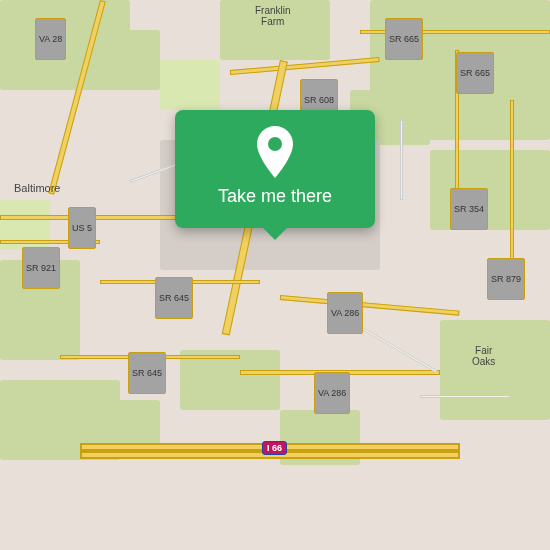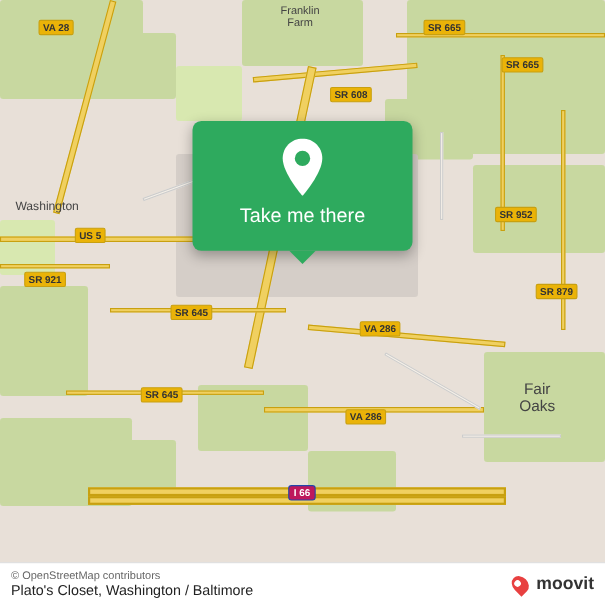--- a/index.html
+++ b/index.html
@@ -36,25 +36,25 @@
 
     
     .green-patch { background-color: #c8d8a0; }
     .light-green { background-color: #d8e8b0; }
     .gray-patch { background-color: #d5cec8; }
 
     
     .road-label {
       position: absolute;
       font-size: 9px;
-      font-weight: bold;
+      font-weight: normal;
       color: #333;
-      background: #eab308;
+      background: #a3a3a3;
       border: 1px solid #c8a010;
-      padding: 1px 3px;
+      padding: 15px 3px;
       border-radius: 2px;
       white-space: nowrap;
     }
 
     .place-label {
       position: absolute;
       font-size: 11px;
       font-weight: normal;
       color: #444;
       white-space: nowrap;
@@ -221,51 +221,37 @@
     <div style="position:absolute;top:200px;left:200px;width:80px;height:3px;background:#f5f0e8;border:1px solid #ccc;transform:rotate(-30deg);transform-origin:left center;"></div>
 
     <div class="road-label" style="top:18px;left:35px;">VA 28</div>
     <div class="road-label" style="top:18px;left:385px;">SR 665</div>
     <div class="road-label" style="top:52px;left:456px;">SR 665</div>
     <div class="road-label" style="top:79px;left:300px;">SR 608</div>
     <div class="road-label" style="top:207px;left:68px;">US 5</div>
     <div class="road-label" style="top:247px;left:22px;">SR 921</div>
     <div class="road-label" style="top:277px;left:155px;">SR 645</div>
     <div class="road-label" style="top:292px;left:327px;">VA 286</div>
-    <div class="road-label" style="top:188px;left:450px;">SR 952</div>
+    <div class="road-label" style="top:188px;left:450px;">SR 354</div>
     <div class="road-label" style="top:258px;left:487px;">SR 879</div>
     <div class="road-label" style="top:352px;left:128px;">SR 645</div>
     <div class="road-label" style="top:372px;left:314px;">VA 286</div>
     <div class="interstate-shield" style="top:441px;left:262px;">I 66</div>
 
-    <div class="place-label" style="top:182px;left:14px;">Washington</div>
-    <div class="place-label" style="top:345px;left:472px;font-size:14px;text-align:center;">Fair<br>Oaks</div>
+    <div class="place-label" style="top:182px;left:14px;">Baltimore</div>
+    <div class="place-label" style="top:345px;left:472px;font-size:10px;text-align:center;">Fair<br>Oaks</div>
     <div class="place-label" style="top:5px;left:255px;font-size:10px;text-align:center;">Franklin<br>Farm</div>
 
   </div>
 
   <div id="popup-card">
     <div id="location-icon-wrapper">
 
       <svg width="44" height="52" viewBox="0 0 44 52">
         <path d="M22 0C12.06 0 4 8.06 4 18c0 13.5 18 34 18 34s18-20.5 18-34C40 8.06 31.94 0 22 0z" fill="white"></path>
         <circle cx="22" cy="18" r="7" fill="#2eaa5e"></circle>
       </svg>
     </div>
     <button id="take-me-there-btn">Take me there</button>
   </div>
 
-  <div id="bottom-bar">
-    <div id="bottom-left">
-      <span id="copyright-text">© OpenStreetMap contributors</span>
-      <span id="place-name">Plato's Closet, Washington / Baltimore</span>
-    </div>
-    <div id="moovit-logo">
-      <div style="position:relative;display:inline-block;margin-right:4px;">
-        <div style="width:14px;height:17px;background:#e84040;border-radius:50% 50% 50% 0;transform:rotate(-45deg);position:relative;">
-          <div style="position:absolute;width:6px;height:6px;background:white;border-radius:50%;top:3px;left:3px;"></div>
-        </div>
-      </div>
-      <span class="moovit-text">moovit</span>
-    </div>
-  </div>
 
 </div>
 
 </body></html>

